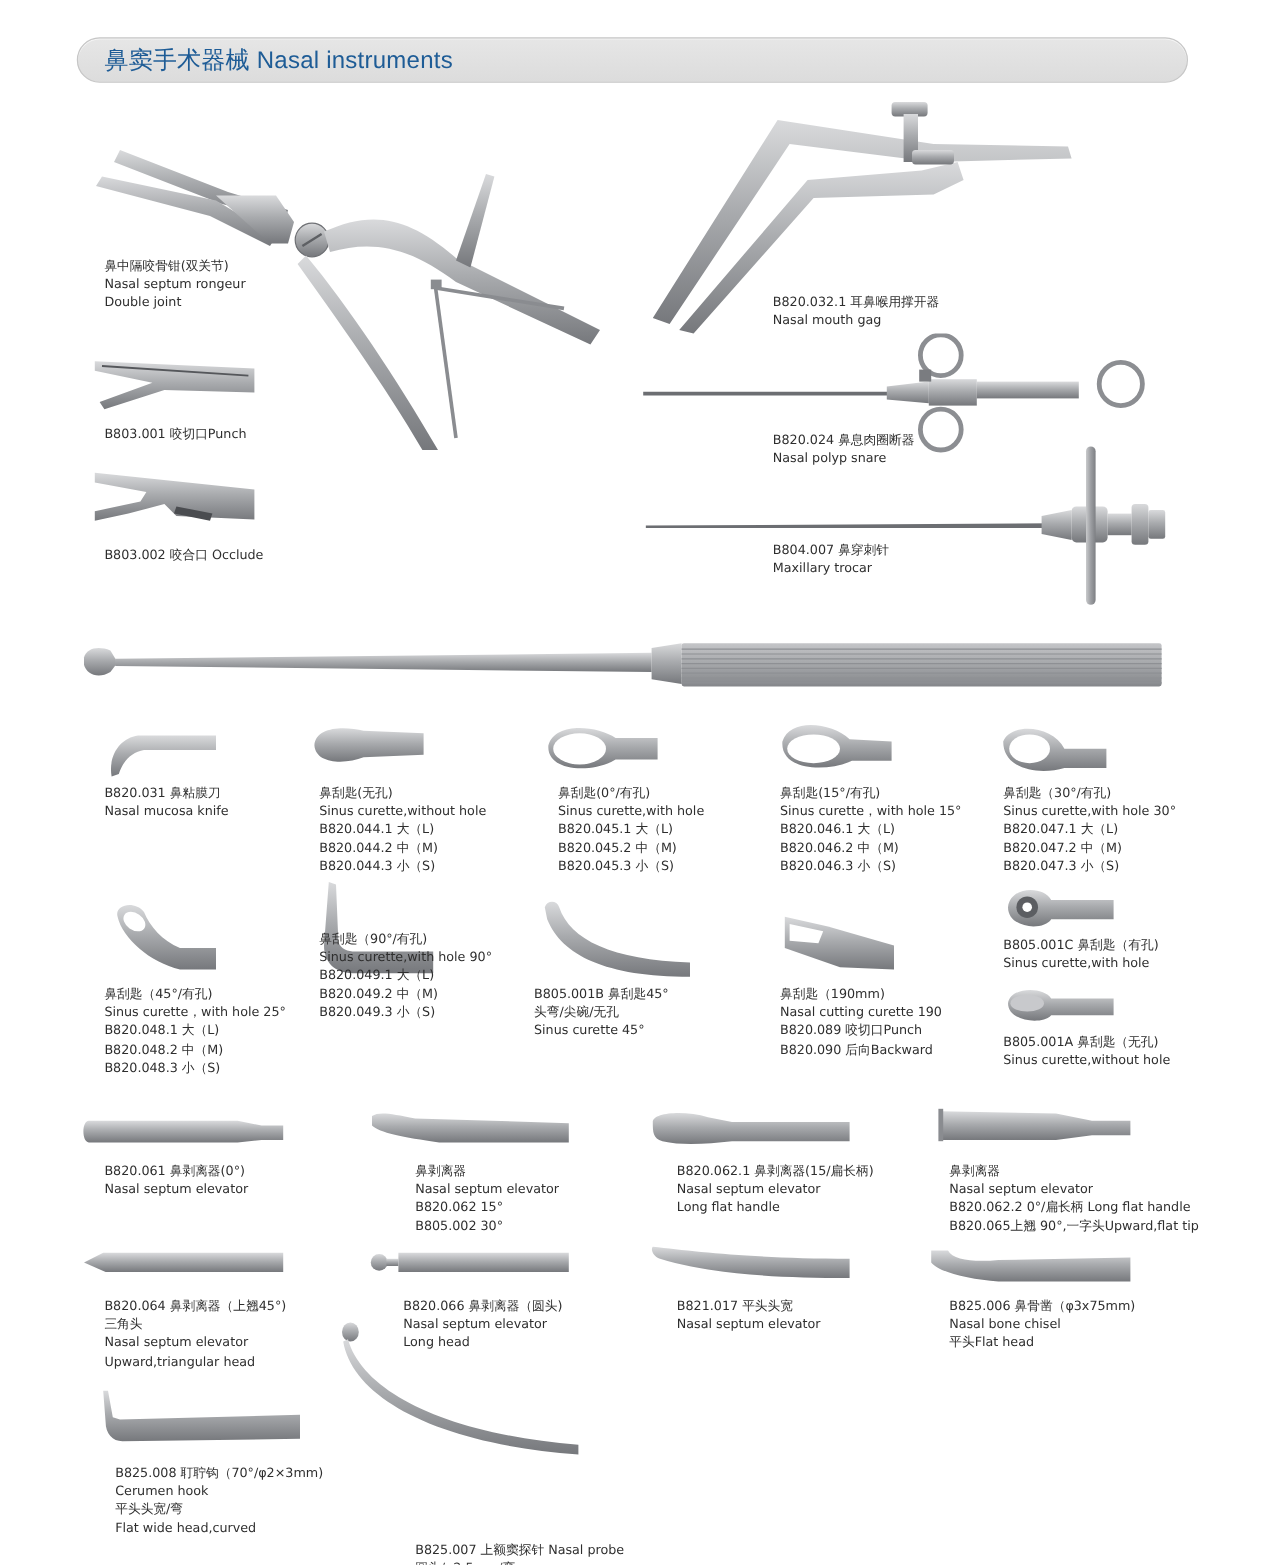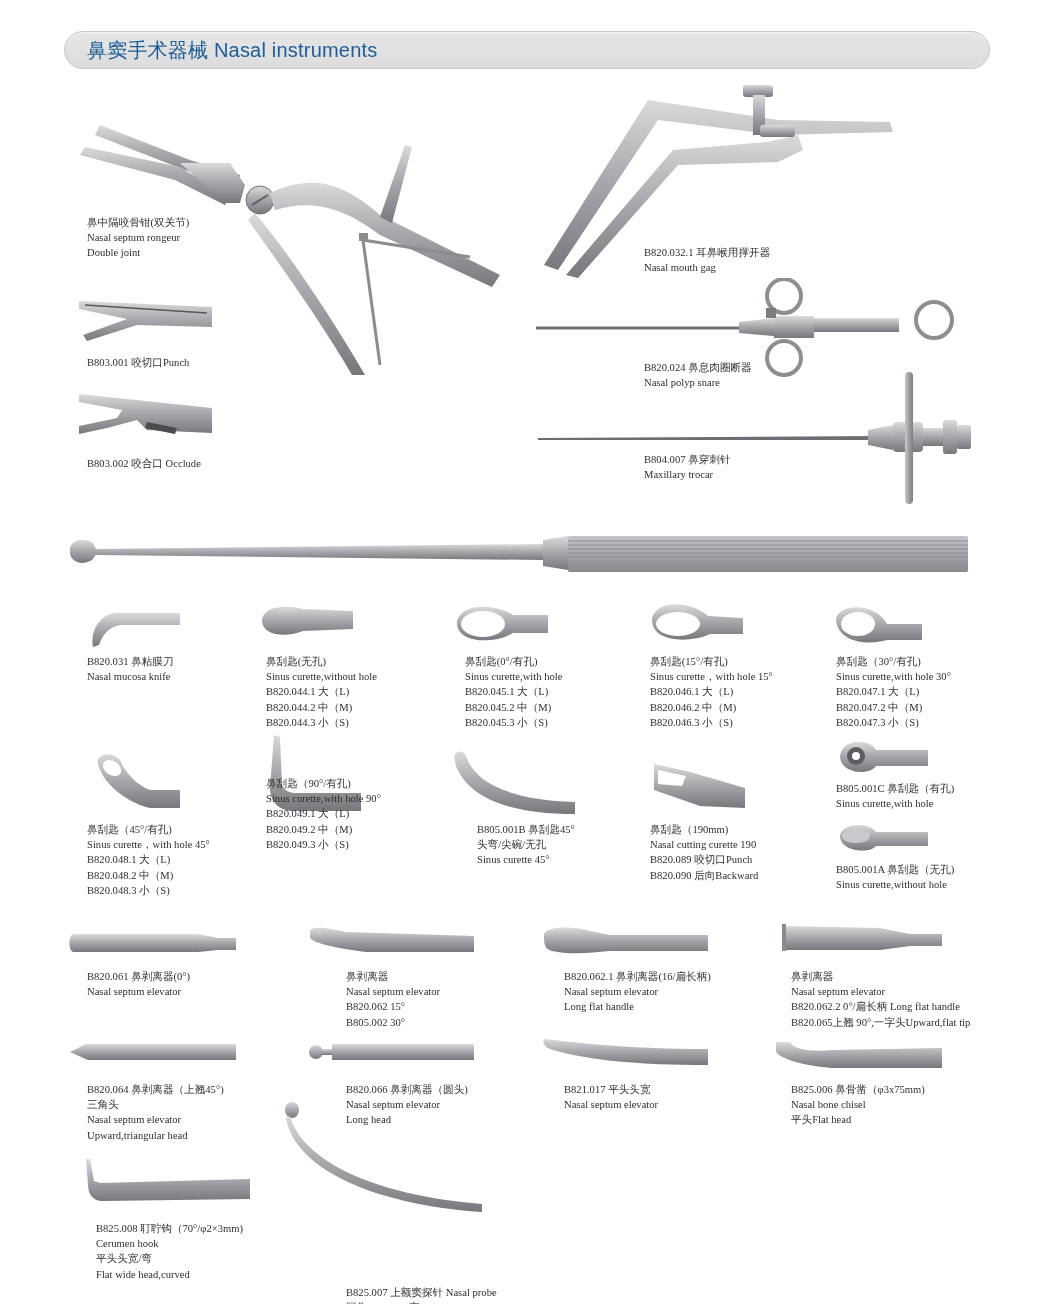--- a/index.html
+++ b/index.html
@@ -7,21 +7,21 @@
   body { position: relative; font-family: "DejaVu Sans", "Liberation Sans", sans-serif; color: #2b2b2b; }
   .header-bar {
     position: absolute; left: 64px; top: 31px; width: 926px; height: 38px;
     border-radius: 19px; background: linear-gradient(#e6e6e6, #dcdcdc);
     border: 1px solid #c6c6c6; box-shadow: inset 0 1px 0 #f4f4f4; text-decoration: underline;
   }
   .header-title {
     position: absolute; left: 22px; top: 5px; font-size: 20px; color: #1e5c96;
     font-family: "Liberation Sans", "DejaVu Sans", sans-serif; letter-spacing: 0.2px;
   }
-  .cap { position: absolute; font-size: 10.6px; line-height: 15.2px; color: #2e2e2e; white-space: nowrap; font-family: Liberation Serif, serif; }
+  .cap { position: absolute; font-size: 10.6px; line-height: 15.2px; color: #2e2e2e; white-space: nowrap; }
   .cap div { white-space: nowrap; }
   .img { position: absolute; }
   svg { display: block; }
 </style>
 </head>
 <body>
 
 <svg width="0" height="0" style="position:absolute">
   <defs>
     <linearGradient id="steel" x1="0" y1="0" x2="0" y2="1">
@@ -219,21 +219,21 @@
 </div>
 
 <div class="img" style="left:90px;top:752px">
   <svg width="95" height="60" viewBox="0 0 95 60">
     <path d="M90,38 L60,38 C45,32 35,20 30,8 C22,-2 5,2 8,12 C12,30 35,50 60,56 L90,56 Z" fill="url(#steel)"></path>
     <ellipse cx="22" cy="16" rx="10" ry="7" fill="#ffffff" transform="rotate(35 22 16)"></ellipse>
   </svg>
 </div>
 <div class="cap" style="left:87px;top:822px">
   <div>鼻刮匙（45°/有孔)</div>
-  <div>Sinus curette，with hole 45°</div>
+  <div>Sinus curette，with hole 25°</div>
   <div>B820.048.1  大（L)</div>
   <div>B820.048.2  中（M)</div>
   <div>B820.048.3  小（S)</div>
 </div>
 
 <div class="img" style="left:266px;top:733px">
   <svg width="100" height="80" viewBox="0 0 100 80">
     <path d="M8,2 L14,4 L16,52 C18,58 24,60 30,60 L95,60 L95,78 L28,78 C12,78 4,68 4,55 Z" fill="url(#steel)"></path>
   </svg>
 </div>
@@ -243,21 +243,21 @@
   <div>B820.049.1  大（L)</div>
   <div>B820.049.2  中（M)</div>
   <div>B820.049.3  小（S)</div>
 </div>
 
 <div class="img" style="left:450px;top:748px">
   <svg width="130" height="70" viewBox="0 0 130 70">
     <path d="M4,8 C6,2 14,2 16,8 C25,35 60,52 125,54 L125,66 C55,66 18,48 6,18 Z" fill="url(#steel)"></path>
   </svg>
 </div>
-<div class="cap" style="left:477px;top:822px">
+<div class="cap" style="left:445px;top:822px">
   <div>B805.001B  鼻刮匙45°</div>
   <div>头弯/尖碗/无孔</div>
   <div>Sinus curette 45°</div>
 </div>
 
 <div class="img" style="left:650px;top:762px">
   <svg width="100" height="50" viewBox="0 0 100 50">
     <path d="M4,2 L40,10 L95,26 L95,46 L50,44 L4,28 Z" fill="url(#steel)"></path>
     <polygon points="8,8 36,14 32,24 8,22" fill="#ffffff"></polygon>
   </svg>
@@ -313,21 +313,21 @@
   <div>B820.062  15°</div>
   <div>B805.002  30°</div>
 </div>
 
 <div class="img" style="left:540px;top:925px">
   <svg width="170" height="30" viewBox="0 0 170 30">
     <path d="M4,10 C4,2 30,0 50,6 L70,10 L168,10 L168,26 L70,26 C50,28 30,30 12,26 C4,24 4,18 4,10 Z" fill="url(#steel)"></path>
   </svg>
 </div>
 <div class="cap" style="left:564px;top:969px">
-  <div>B820.062.1  鼻剥离器(16/扁长柄)</div>
+  <div>B820.062.1  鼻剥离器(15/扁长柄)</div>
   <div>Nasal septum elevator</div>
   <div>Long flat handle</div>
 </div>
 
 <div class="img" style="left:780px;top:922px">
   <svg width="165" height="30" viewBox="0 0 165 30">
     <path d="M4,4 L100,6 L130,12 L162,12 L162,24 L130,24 L100,28 L4,28 Z" fill="url(#steel)"></path>
     <rect x="2" y="2" width="4" height="27" fill="#8a8c90"></rect>
   </svg>
 </div>
@@ -350,21 +350,21 @@
   <div>Upward,triangular head</div>
 </div>
 
 <div class="img" style="left:306px;top:1040px">
   <svg width="170" height="25" viewBox="0 0 170 25">
     <circle cx="10" cy="12" r="7" fill="url(#steel)"></circle>
     <rect x="16" y="9" width="10" height="6" fill="url(#steel)"></rect>
     <path d="M26,4 L168,4 L168,20 L26,20 Z" fill="url(#steel)"></path>
   </svg>
 </div>
-<div class="cap" style="left:346px;top:1082px">
+<div class="cap" style="left:336px;top:1082px">
   <div>B820.066  鼻剥离器（圆头)</div>
   <div>Nasal septum elevator</div>
   <div>Long head</div>
 </div>
 
 <div class="img" style="left:540px;top:1035px">
   <svg width="170" height="35" viewBox="0 0 170 35">
     <path d="M4,4 C40,8 90,14 168,14 L168,30 C100,30 50,26 10,14 C4,12 2,6 4,4 Z" fill="url(#steel)"></path>
   </svg>
 </div>

